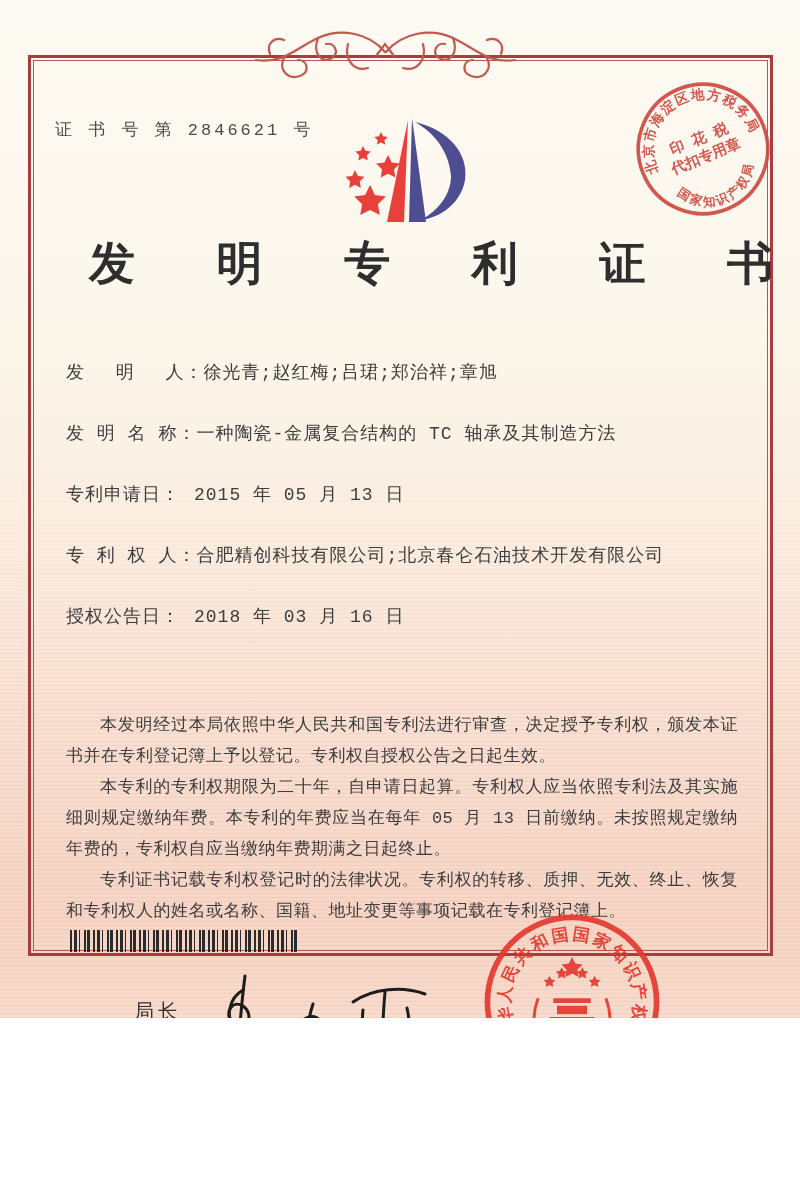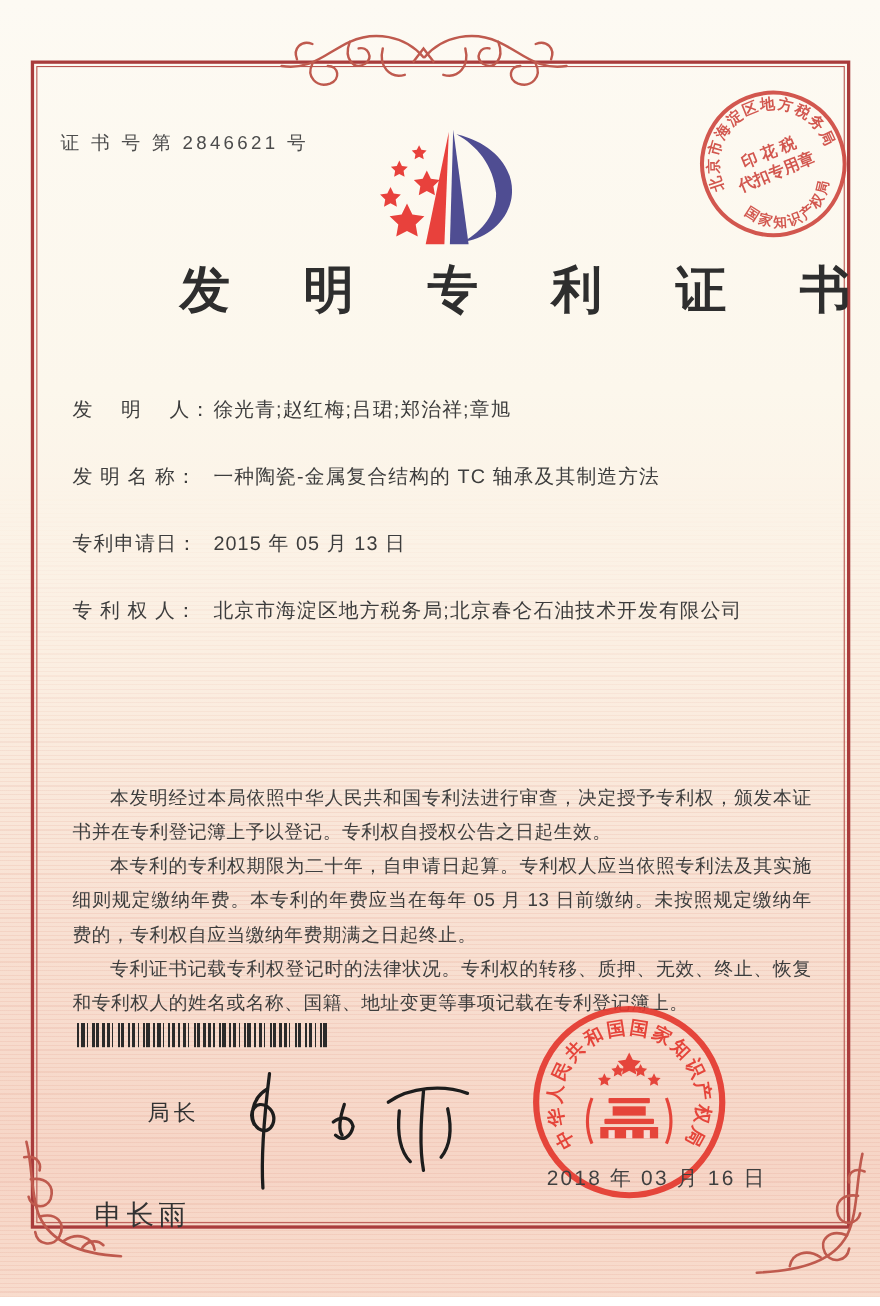--- a/index.html
+++ b/index.html
@@ -1,19 +1,19 @@
 <!DOCTYPE html>
 <html><head>
 <meta charset="utf-8">
 <style>
   html,body{margin:0;padding:0;}
   .page{
-    position:relative;width:800px;height:1179px;overflow:hidden;
+    position:relative;width:800px;height:1018px;overflow:hidden;
     background:linear-gradient(180deg,#fdfaf3 0%,#fcf7ec 30%,#fbeee1 52%,#f8e0d2 72%,#f6d5c6 90%,#f8dccd 100%);
-    font-family:Liberation Sans, sans-serif;color:#3d3d3d;
+    font-family:Liberation Mono, monospace;color:#3d3d3d;
   }
   .bg-lines{
     position:absolute;left:0;right:0;top:430px;bottom:0;pointer-events:none;
     background:repeating-linear-gradient(0deg,rgba(222,146,126,0.16) 0 1px,rgba(0,0,0,0) 1px 4px);
     -webkit-mask-image:linear-gradient(180deg,transparent 0,#000 45%);
     mask-image:linear-gradient(180deg,transparent 0,#000 45%);
   }
   .frame{position:absolute;top:55px;left:28px;right:27px;bottom:62px;border:3px solid #a93c3c;}
   .frame-inner{position:absolute;inset:2px;border:1px solid #b9554f;}
   .cert-no{position:absolute;top:118px;left:55px;font-size:17px;letter-spacing:3px;color:#4c4c4c;}
@@ -137,21 +137,24 @@
     <div class="field-row">
       <span class="f-label">发　 明　 人：</span><span class="f-value">徐光青;赵红梅;吕珺;郑治祥;章旭</span>
     </div>
     <div class="field-row">
       <span class="f-label">发 明 名 称：</span><span class="f-value">一种陶瓷-金属复合结构的 TC 轴承及其制造方法</span>
     </div>
     <div class="field-row">
       <span class="f-label">专利申请日：</span><span class="f-value">2015 年 05 月 13 日</span>
     </div>
     <div class="field-row">
-      <span class="f-label">专 利 权 人：</span><span class="f-value">北京市海淀区地方税务局;北京春仑石油技术开发有限公司</span>
+      <span class="f-label">专 利 权 人：</span><span class="f-value">合肥精创科技有限公司;北京春仑石油技术开发有限公司</span>
+    </div>
+    <div class="field-row">
+      <span class="f-label">授权公告日：</span><span class="f-value">2018 年 03 月 16 日</span>
     </div>
   </div>
 
   <div class="paras">
     <p>本发明经过本局依照中华人民共和国专利法进行审查，决定授予专利权，颁发本证书并在专利登记簿上予以登记。专利权自授权公告之日起生效。</p>
     <p>本专利的专利权期限为二十年，自申请日起算。专利权人应当依照专利法及其实施细则规定缴纳年费。本专利的年费应当在每年 05 月 13 日前缴纳。未按照规定缴纳年费的，专利权自应当缴纳年费期满之日起终止。</p>
     <p>专利证书记载专利权登记时的法律状况。专利权的转移、质押、无效、终止、恢复和专利权人的姓名或名称、国籍、地址变更等事项记载在专利登记簿上。</p>
   </div>
 
   <div class="barcode"></div>

